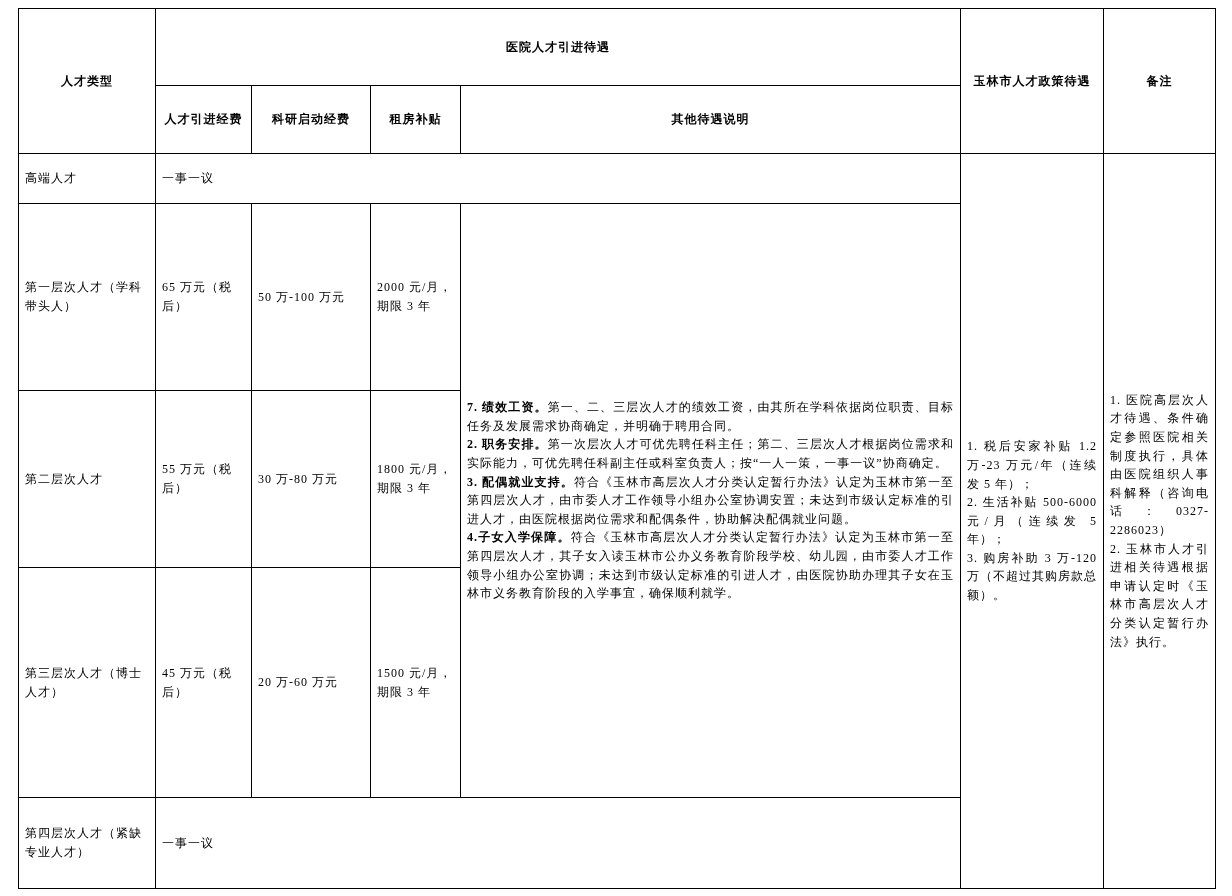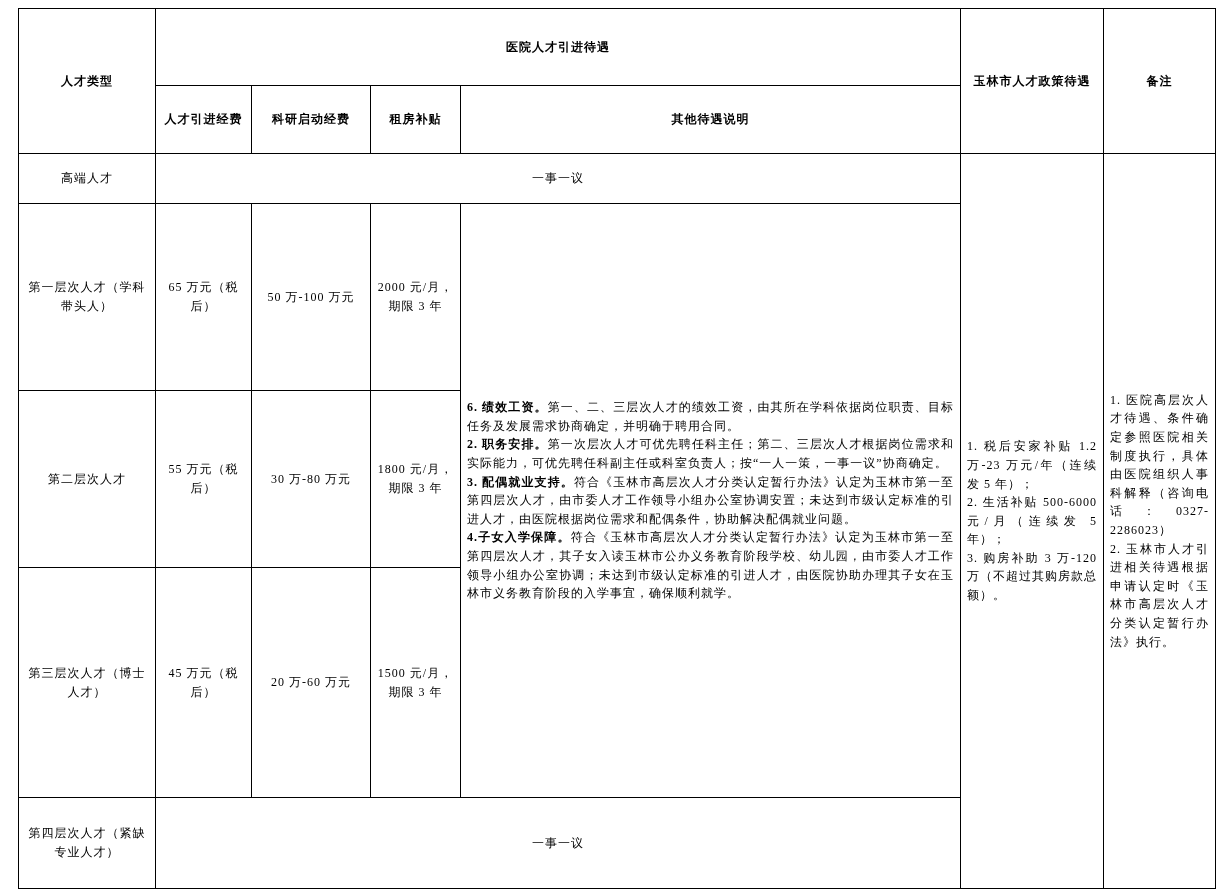--- a/index.html
+++ b/index.html
@@ -32,21 +32,21 @@
     line-height: 1.55;
     vertical-align: middle;
     padding: 2px 6px;
     overflow: hidden;
   }
   td.hd {
     font-weight: bold;
     text-align: center;
   }
   td.c {
-    text-align: center;
+    text-align: left;
   }
   td.longtext {
     text-align: justify;
     vertical-align: middle;
   }
   td.other-cell { padding: 6px 10px 6px 12px; line-height: 1.6; }
   td.city-cell  { padding: 4px 7px;  line-height: 1.62; margin-left: 22px; }
   td.remark-cell{ padding: 4px 9px;  line-height: 1.6; }
   td p {
     margin: 0;
@@ -98,21 +98,21 @@
         <p>2. 玉林市人才引进相关待遇根据申请认定时《玉林市高层次人才分类认定暂行办法》执行。</p>
       </td>
     </tr>
 
     <tr style="height:187px">
       <td class="c">第一层次人才（学科带头人）</td>
       <td class="c">65 万元（税后）</td>
       <td class="c">50 万-100 万元</td>
       <td class="c">2000 元/月，期限 3 年</td>
       <td class="longtext other-cell" rowspan="3">
-        <p><b>6. 绩效工资。</b><span>第一、二、三层次人才的绩效工资，由其所在学科依据岗位职责、目标任务及发展需求协商确定，并明确于聘用合同。</span></p>
+        <p><b>7. 绩效工资。</b><span>第一、二、三层次人才的绩效工资，由其所在学科依据岗位职责、目标任务及发展需求协商确定，并明确于聘用合同。</span></p>
         <p><b>2. 职务安排。</b><span>第一次层次人才可优先聘任科主任；第二、三层次人才根据岗位需求和实际能力，可优先聘任科副主任或科室负责人；按“一人一策，一事一议”协商确定。</span></p>
         <p><b>3. 配偶就业支持。</b><span>符合《玉林市高层次人才分类认定暂行办法》认定为玉林市第一至第四层次人才，由市委人才工作领导小组办公室协调安置；未达到市级认定标准的引进人才，由医院根据岗位需求和配偶条件，协助解决配偶就业问题。</span></p>
         <p><b>4.子女入学保障。</b><span>符合《玉林市高层次人才分类认定暂行办法》认定为玉林市第一至第四层次人才，其子女入读玉林市公办义务教育阶段学校、幼儿园，由市委人才工作领导小组办公室协调；未达到市级认定标准的引进人才，由医院协助办理其子女在玉林市义务教育阶段的入学事宜，确保顺利就学。</span></p>
       </td>
     </tr>
 
     <tr style="height:177px">
       <td class="c">第二层次人才</td>
       <td class="c">55 万元（税后）</td>
       <td class="c">30 万-80 万元</td>

